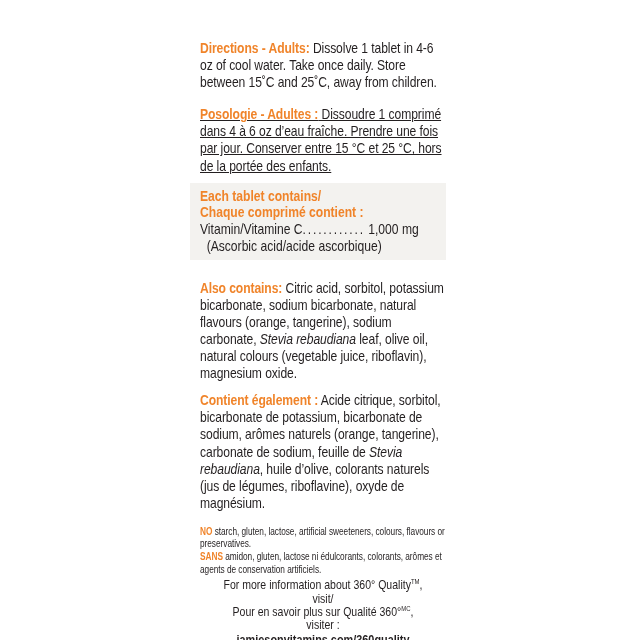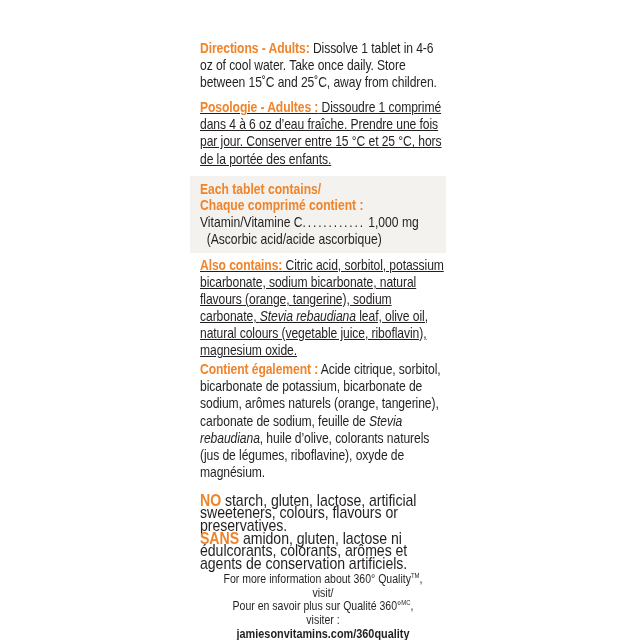--- a/index.html
+++ b/index.html
@@ -31,45 +31,45 @@
     padding: 0 0 0 10px;
     font-size: 14.6px;
     line-height: 17.1px;
     letter-spacing: -0.1px;
   }
   .hd {
     color: #f0842a;
     font-weight: bold;
   }
   .it { font-style: italic; }
-  .directions { margin-bottom: 8px; }
+  .directions { margin-bottom: 15px; }
   .posologie { margin-bottom: 8px; text-decoration: underline; }
   .contents-box {
     background: #f3f2ef;
     padding: 5px 0 5px 10px;
-    margin-bottom: 4px;
+    margin-bottom: 20px;
     font-size: 14.6px;
     line-height: 17px;
   }
   .contents-box .hd { line-height: 16.5px; }
   .vit-line {
     display: flex;
     white-space: nowrap;
   }
   .vit-line .dots {
     letter-spacing: 2.2px;
   }
   .vit-sub {
     padding-left: 8px;
   }
-  .also { margin-bottom: 2px; text-decoration: underline; }
+  .also { margin-bottom: 10px; }
   .contient { margin-bottom: 14px; }
   .free {
     padding-left: 10px;
-    font-size: 17px;
+    font-size: 10px;
     line-height: 12.6px;
     letter-spacing: -0.05px;
   }
   .free .hd { font-weight: bold; }
   .footer {
     margin-top: 3px;
     text-align: center;
     font-size: 12.4px;
     line-height: 13.4px;
     padding-left: 10px;

